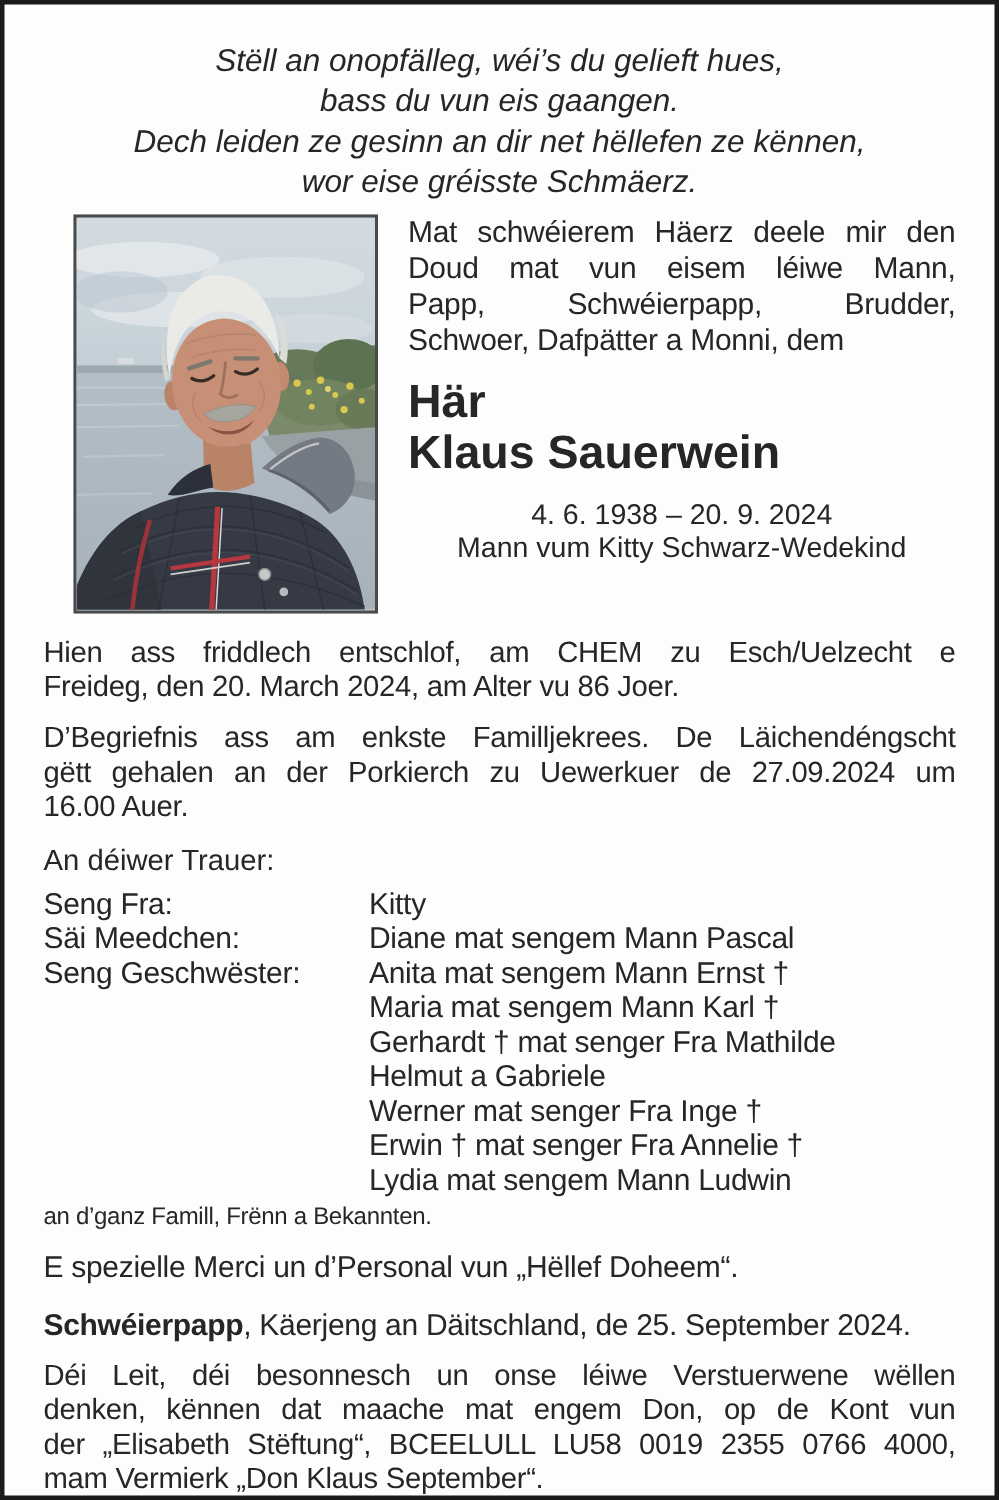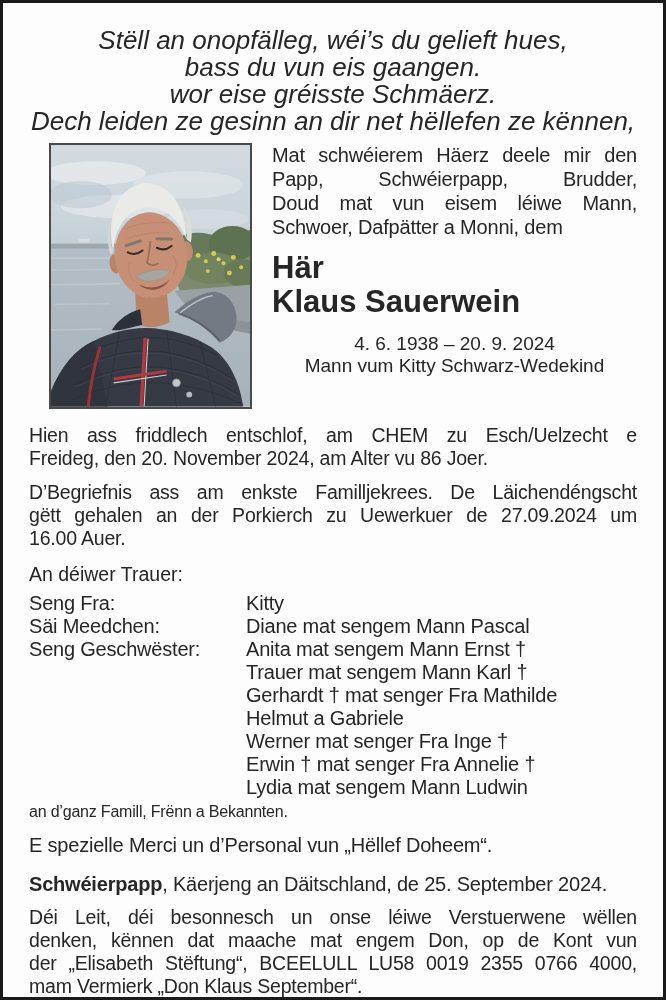--- a/index.html
+++ b/index.html
@@ -4,21 +4,21 @@
 <style>
   html,body{margin:0;padding:0;background:#ffffff;}
   .card{
     width:666px;height:1000px;box-sizing:border-box;
     border:3px solid #1a1a1a;background:#fdfdfd;
     padding:24px 26px 12px 26px;overflow:hidden;
     font-family:"Liberation Sans",sans-serif;color:#262626;
     position:relative;
   }
   
-  .verse{text-align:center;font-style:italic;font-size:26px;line-height:27px;margin-bottom:8px;}
+  .verse{text-align:center;font-style:italic;font-size:21px;line-height:27px;margin-bottom:8px;}
   
   .top-row{display:flex;gap:20px;margin-top:6px;padding-left:20px;}
   .photo-frame{flex:0 0 auto;width:203px;height:266px;border:2px solid #4a4a4a;box-sizing:border-box;overflow:hidden;background:#c9d3da;}
   .photo-frame svg{display:block;width:100%;height:100%;}
   .right-col{flex:1;min-width:0;}
   .jline{text-align:justify;text-align-last:justify;letter-spacing:-0.2px;}
   .jlast{text-align:left;text-align-last:left;letter-spacing:-0.2px;}
   .intro{font-size:20px;line-height:24px;}
   .name-block{margin-top:12px;font-weight:bold;font-size:31px;line-height:34px;}
   .dates-block{text-align:center;margin-top:14px;font-size:19px;line-height:22px;}
@@ -36,22 +36,22 @@
   .donation{margin-top:10px;}
 </style>
 </head>
 <body>
 
 <div class="card">
 
   <div class="verse">
     <div>Stëll an onopfälleg, wéi’s du gelieft hues,</div>
     <div>bass du vun eis gaangen.</div>
+    <div>Dech leiden ze gesinn an dir net hëllefen ze kënnen,</div>
     <div>wor eise gréisste Schmäerz.</div>
-    <div>Dech leiden ze gesinn an dir net hëllefen ze kënnen,</div>
   </div>
 
   <div class="top-row">
     <div class="photo-frame">
       <svg viewBox="0 0 203 266" xmlns="http://www.w3.org/2000/svg">
         <defs>
           <linearGradient id="sky" x1="0" y1="0" x2="0" y2="1">
             <stop offset="0" stop-color="#d3dbe0"></stop>
             <stop offset="0.55" stop-color="#cbd5dc"></stop>
             <stop offset="1" stop-color="#c0cbd3"></stop>
@@ -155,40 +155,40 @@
           <path d="M103,98 Q100,112 97,119 Q102,124 108,121" fill="none" stroke="#9c6f58" stroke-width="1.8" stroke-linecap="round"></path>
           <path d="M84,131 Q102,124 120,130 Q112,139 102,138 Q91,139 84,131 Z" fill="#a7a69e" stroke="#8f8e86" stroke-width="0.5"></path>
           <path d="M86,140 Q102,150 118,139 Q111,147 102,147 Q92,147 86,140 Z" fill="#8a5244"></path>
         </g>
       </svg>
     </div>
 
     <div class="right-col">
       <div class="intro">
         <div class="jline">Mat schwéierem Häerz deele mir den</div>
+        <div class="jline">Doud mat vun eisem léiwe Mann,</div>
         <div class="jline">Papp, Schwéierpapp, Brudder,</div>
-        <div class="jline">Doud mat vun eisem léiwe Mann,</div>
         <div class="jlast">Schwoer, Dafpätter a Monni, dem</div>
       </div>
       <div class="name-block">
         <div>Här</div>
         <div>Klaus Sauerwein</div>
       </div>
       <div class="dates-block">
         <div>4. 6. 1938 – 20. 9. 2024</div>
         <div>Mann vum Kitty Schwarz-Wedekind</div>
       </div>
     </div>
   </div>
 
   <div class="bodytext">
 
     <div class="para">
       <div class="jline">Hien ass friddlech entschlof, am CHEM zu Esch/Uelzecht e</div>
-      <div class="jlast">Freideg, den 20. November 2024, am Alter vu 86 Joer.</div>
+      <div class="jlast">Freideg, den 20. March 2024, am Alter vu 86 Joer.</div>
     </div>
 
     <div class="para">
       <div class="jline">D’Begriefnis ass am enkste Familljekrees. De Läichendéngscht</div>
       <div class="jline">gëtt gehalen an der Porkierch zu Uewerkuer de 27.09.2024 um</div>
       <div class="jlast">16.00 Auer.</div>
     </div>
 
     <div class="trauer">An déiwer Trauer:</div>
 
@@ -197,21 +197,21 @@
       <div class="mv">
         <div>Kitty</div>
       </div>
       <div class="ml">Säi Meedchen:</div>
       <div class="mv">
         <div>Diane mat sengem Mann Pascal</div>
       </div>
       <div class="ml">Seng Geschwëster:</div>
       <div class="mv">
         <div>Anita mat sengem Mann Ernst †</div>
-        <div>Trauer mat sengem Mann Karl †</div>
+        <div>Maria mat sengem Mann Karl †</div>
         <div>Gerhardt † mat senger Fra Mathilde</div>
         <div>Helmut a Gabriele</div>
         <div>Werner mat senger Fra Inge †</div>
         <div>Erwin † mat senger Fra Annelie †</div>
         <div>Lydia mat sengem Mann Ludwin</div>
       </div>
     </div>
 
     <div class="closing-line">an d’ganz Famill, Frënn a Bekannten.</div>
 

